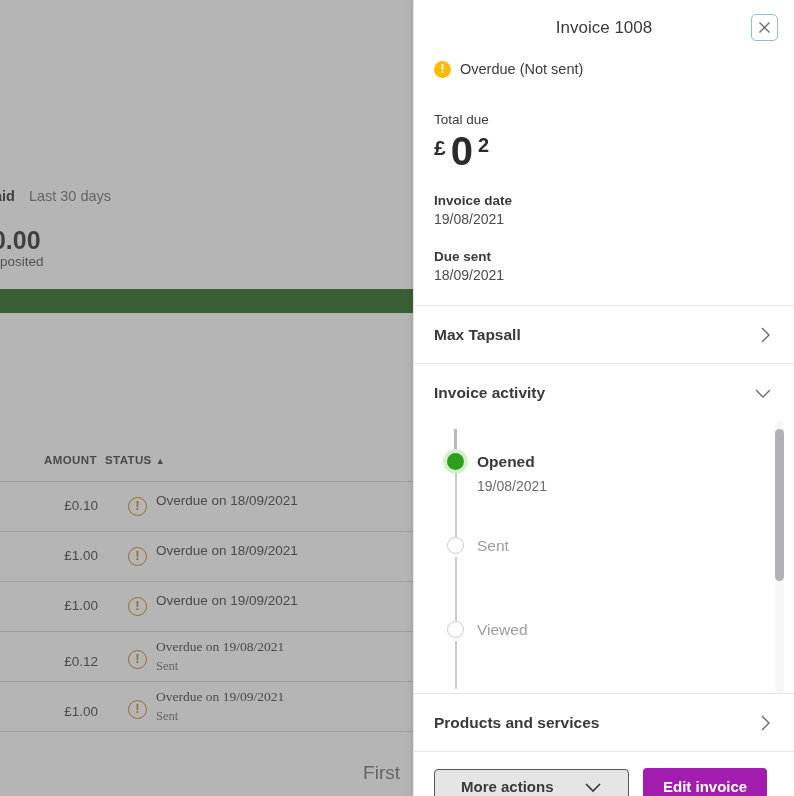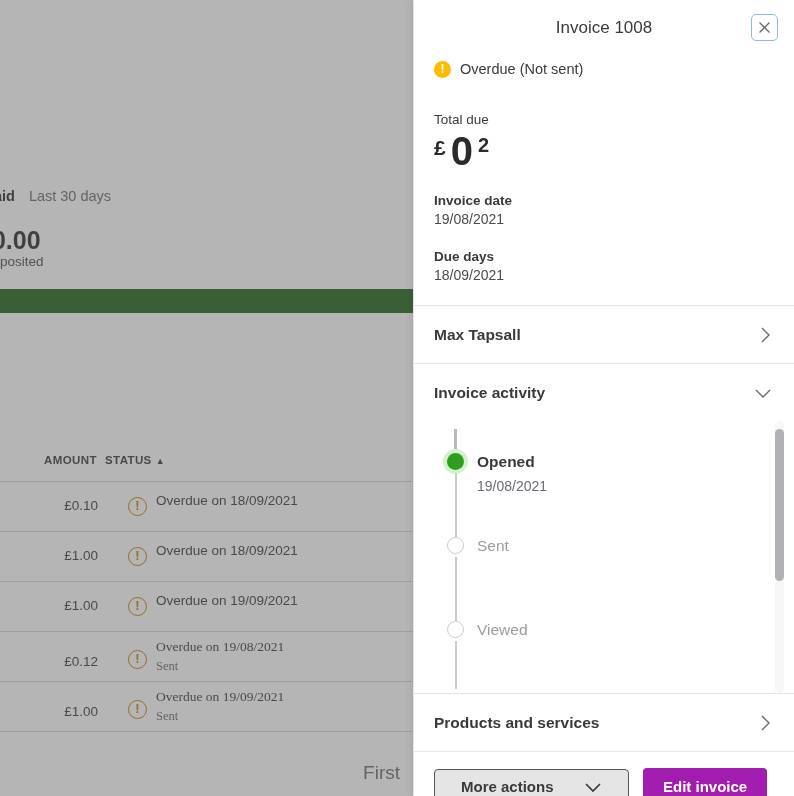--- a/index.html
+++ b/index.html
@@ -322,21 +322,21 @@
       <div class="total-label">Total due</div>
       <div class="total-amount">
         <span class="ta-currency">£</span>
         <span class="ta-whole">0</span>
         <span class="ta-cents">2</span>
       </div>
 
       <div class="field-label">Invoice date</div>
       <div class="field-value">19/08/2021</div>
 
-      <div class="field-label">Due days</div>
+      <div class="field-label">Due sent</div>
       <div class="field-value">18/09/2021</div>
     </div>
 
     <div class="dr-section">
       <div class="dr-section-head">
         <span class="dr-section-title">Max Tapsall</span>
         <svg class="chev" width="12" height="18" viewBox="0 0 12 18">
           <path d="M2 2 L9 9 L2 16" stroke="#6b6c72" stroke-width="1.4" fill="none"></path>
         </svg>
       </div>

